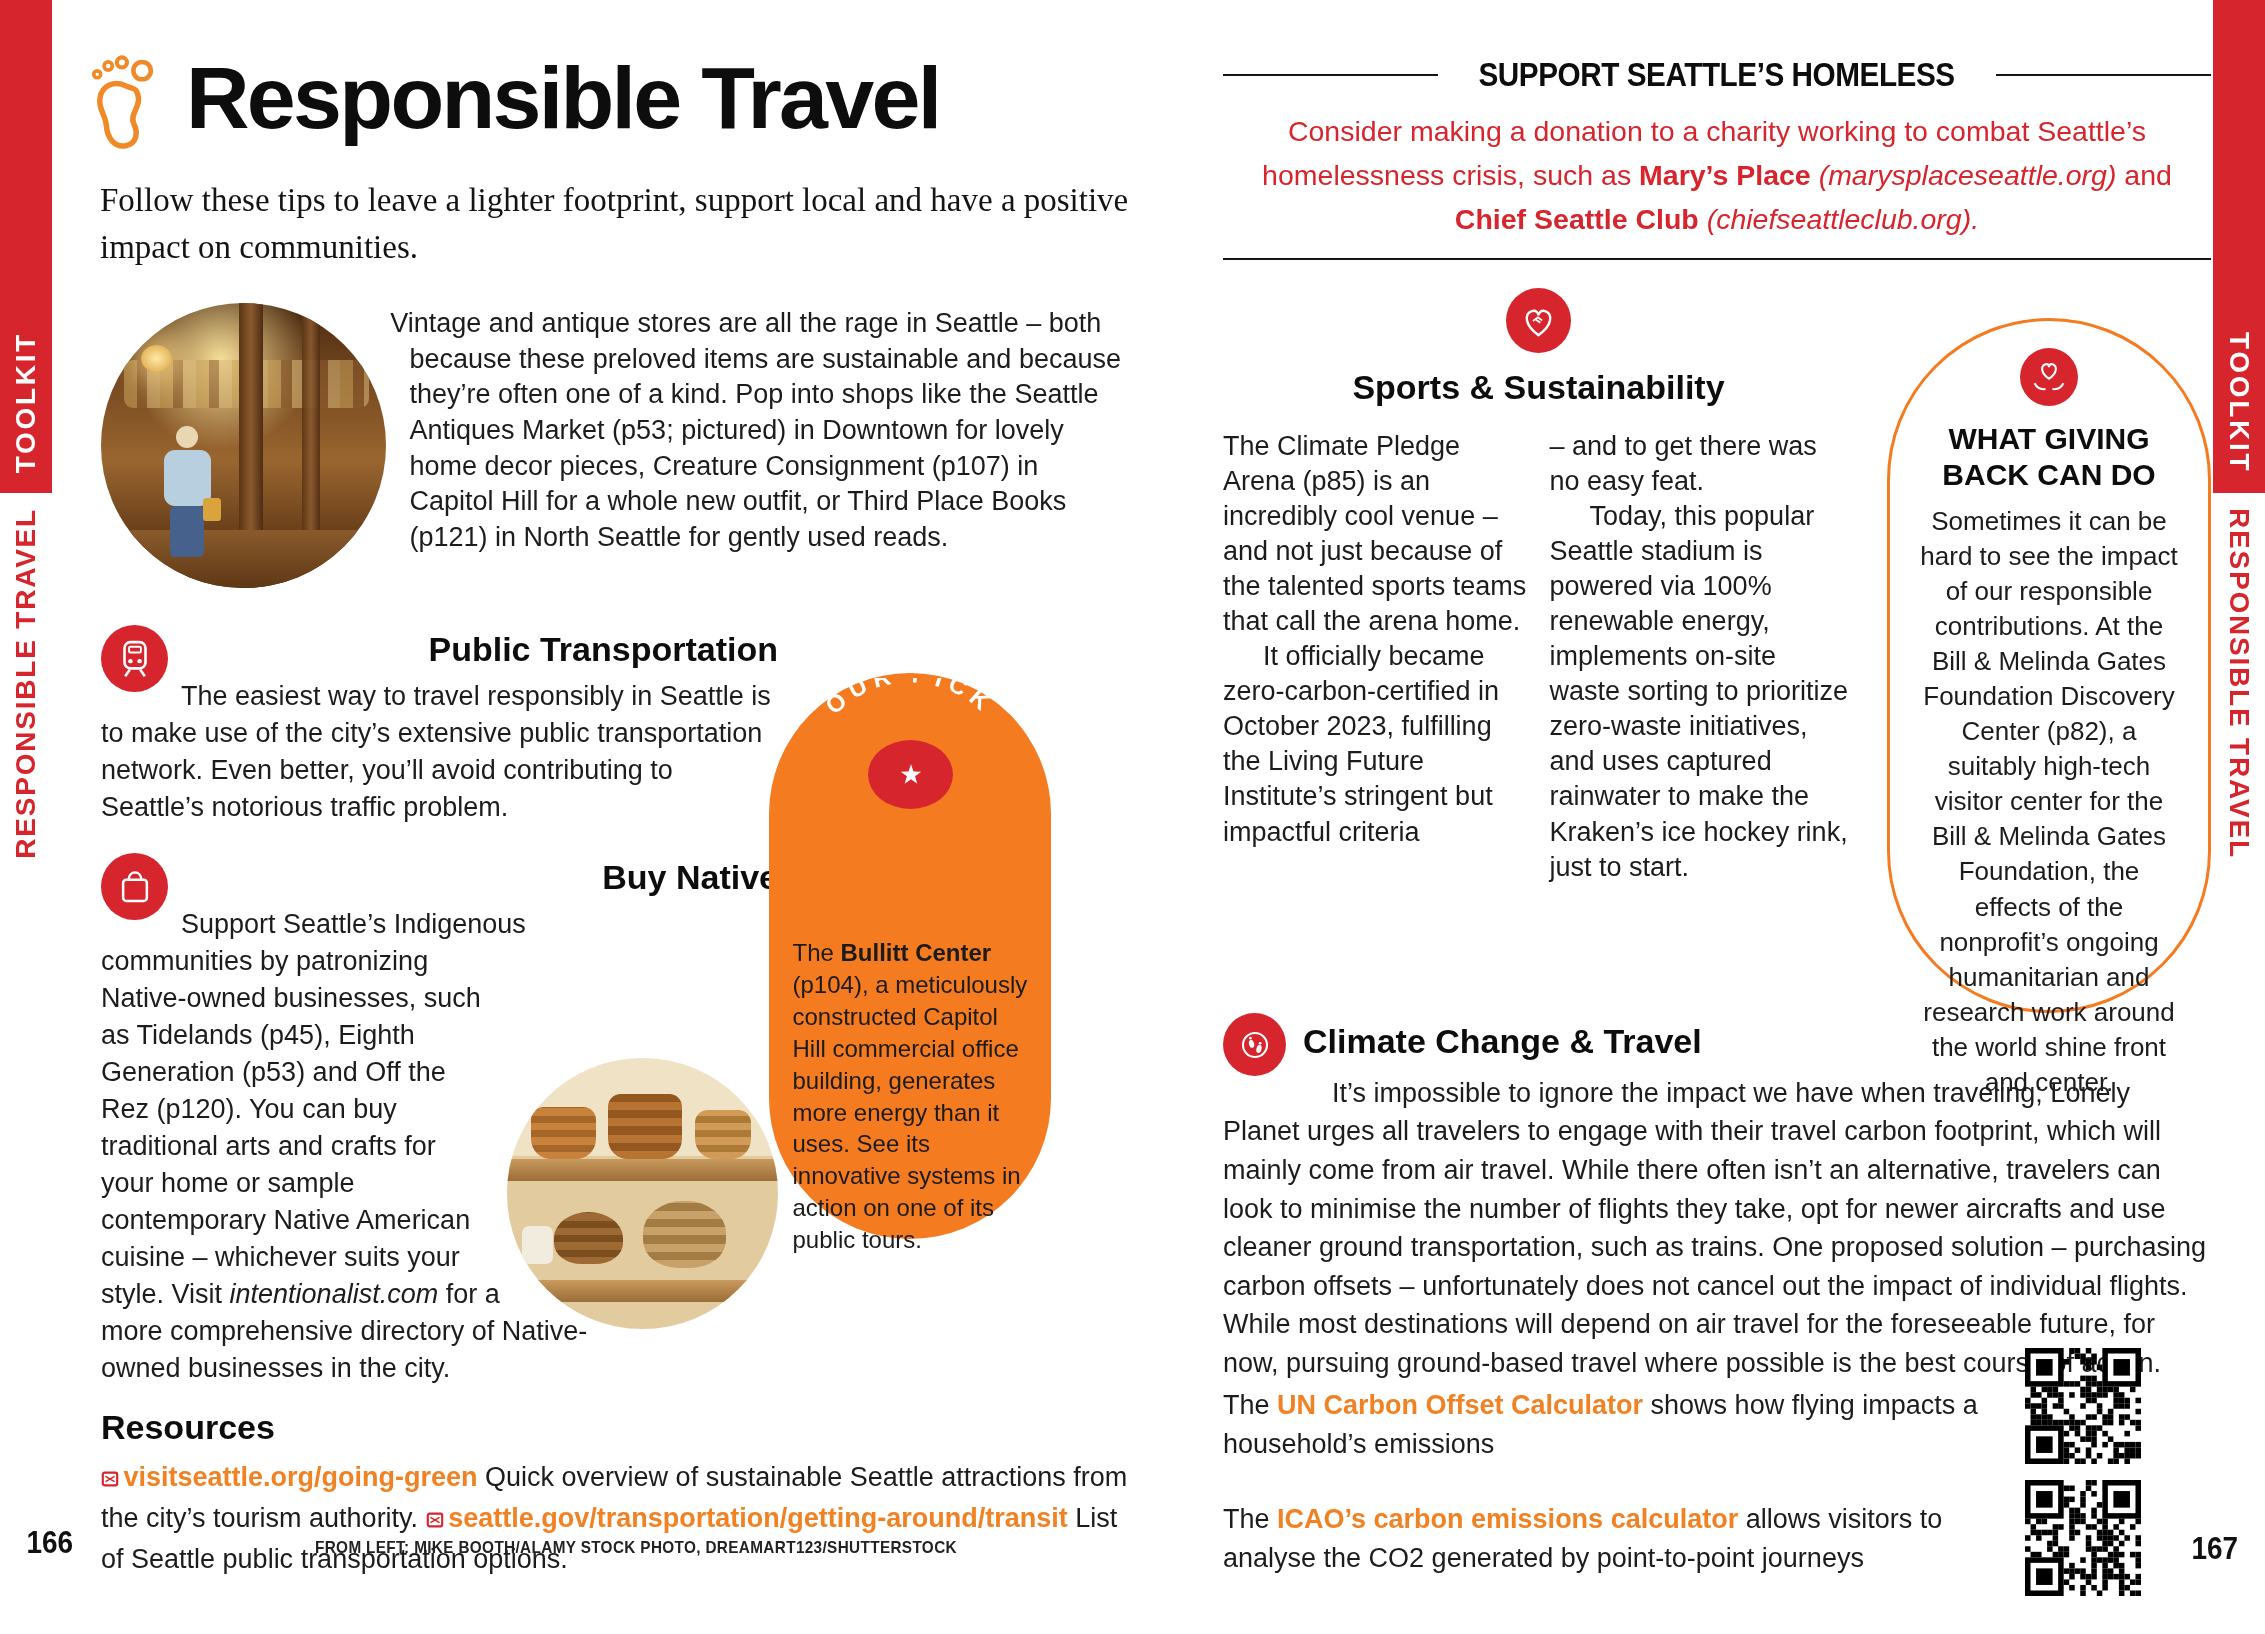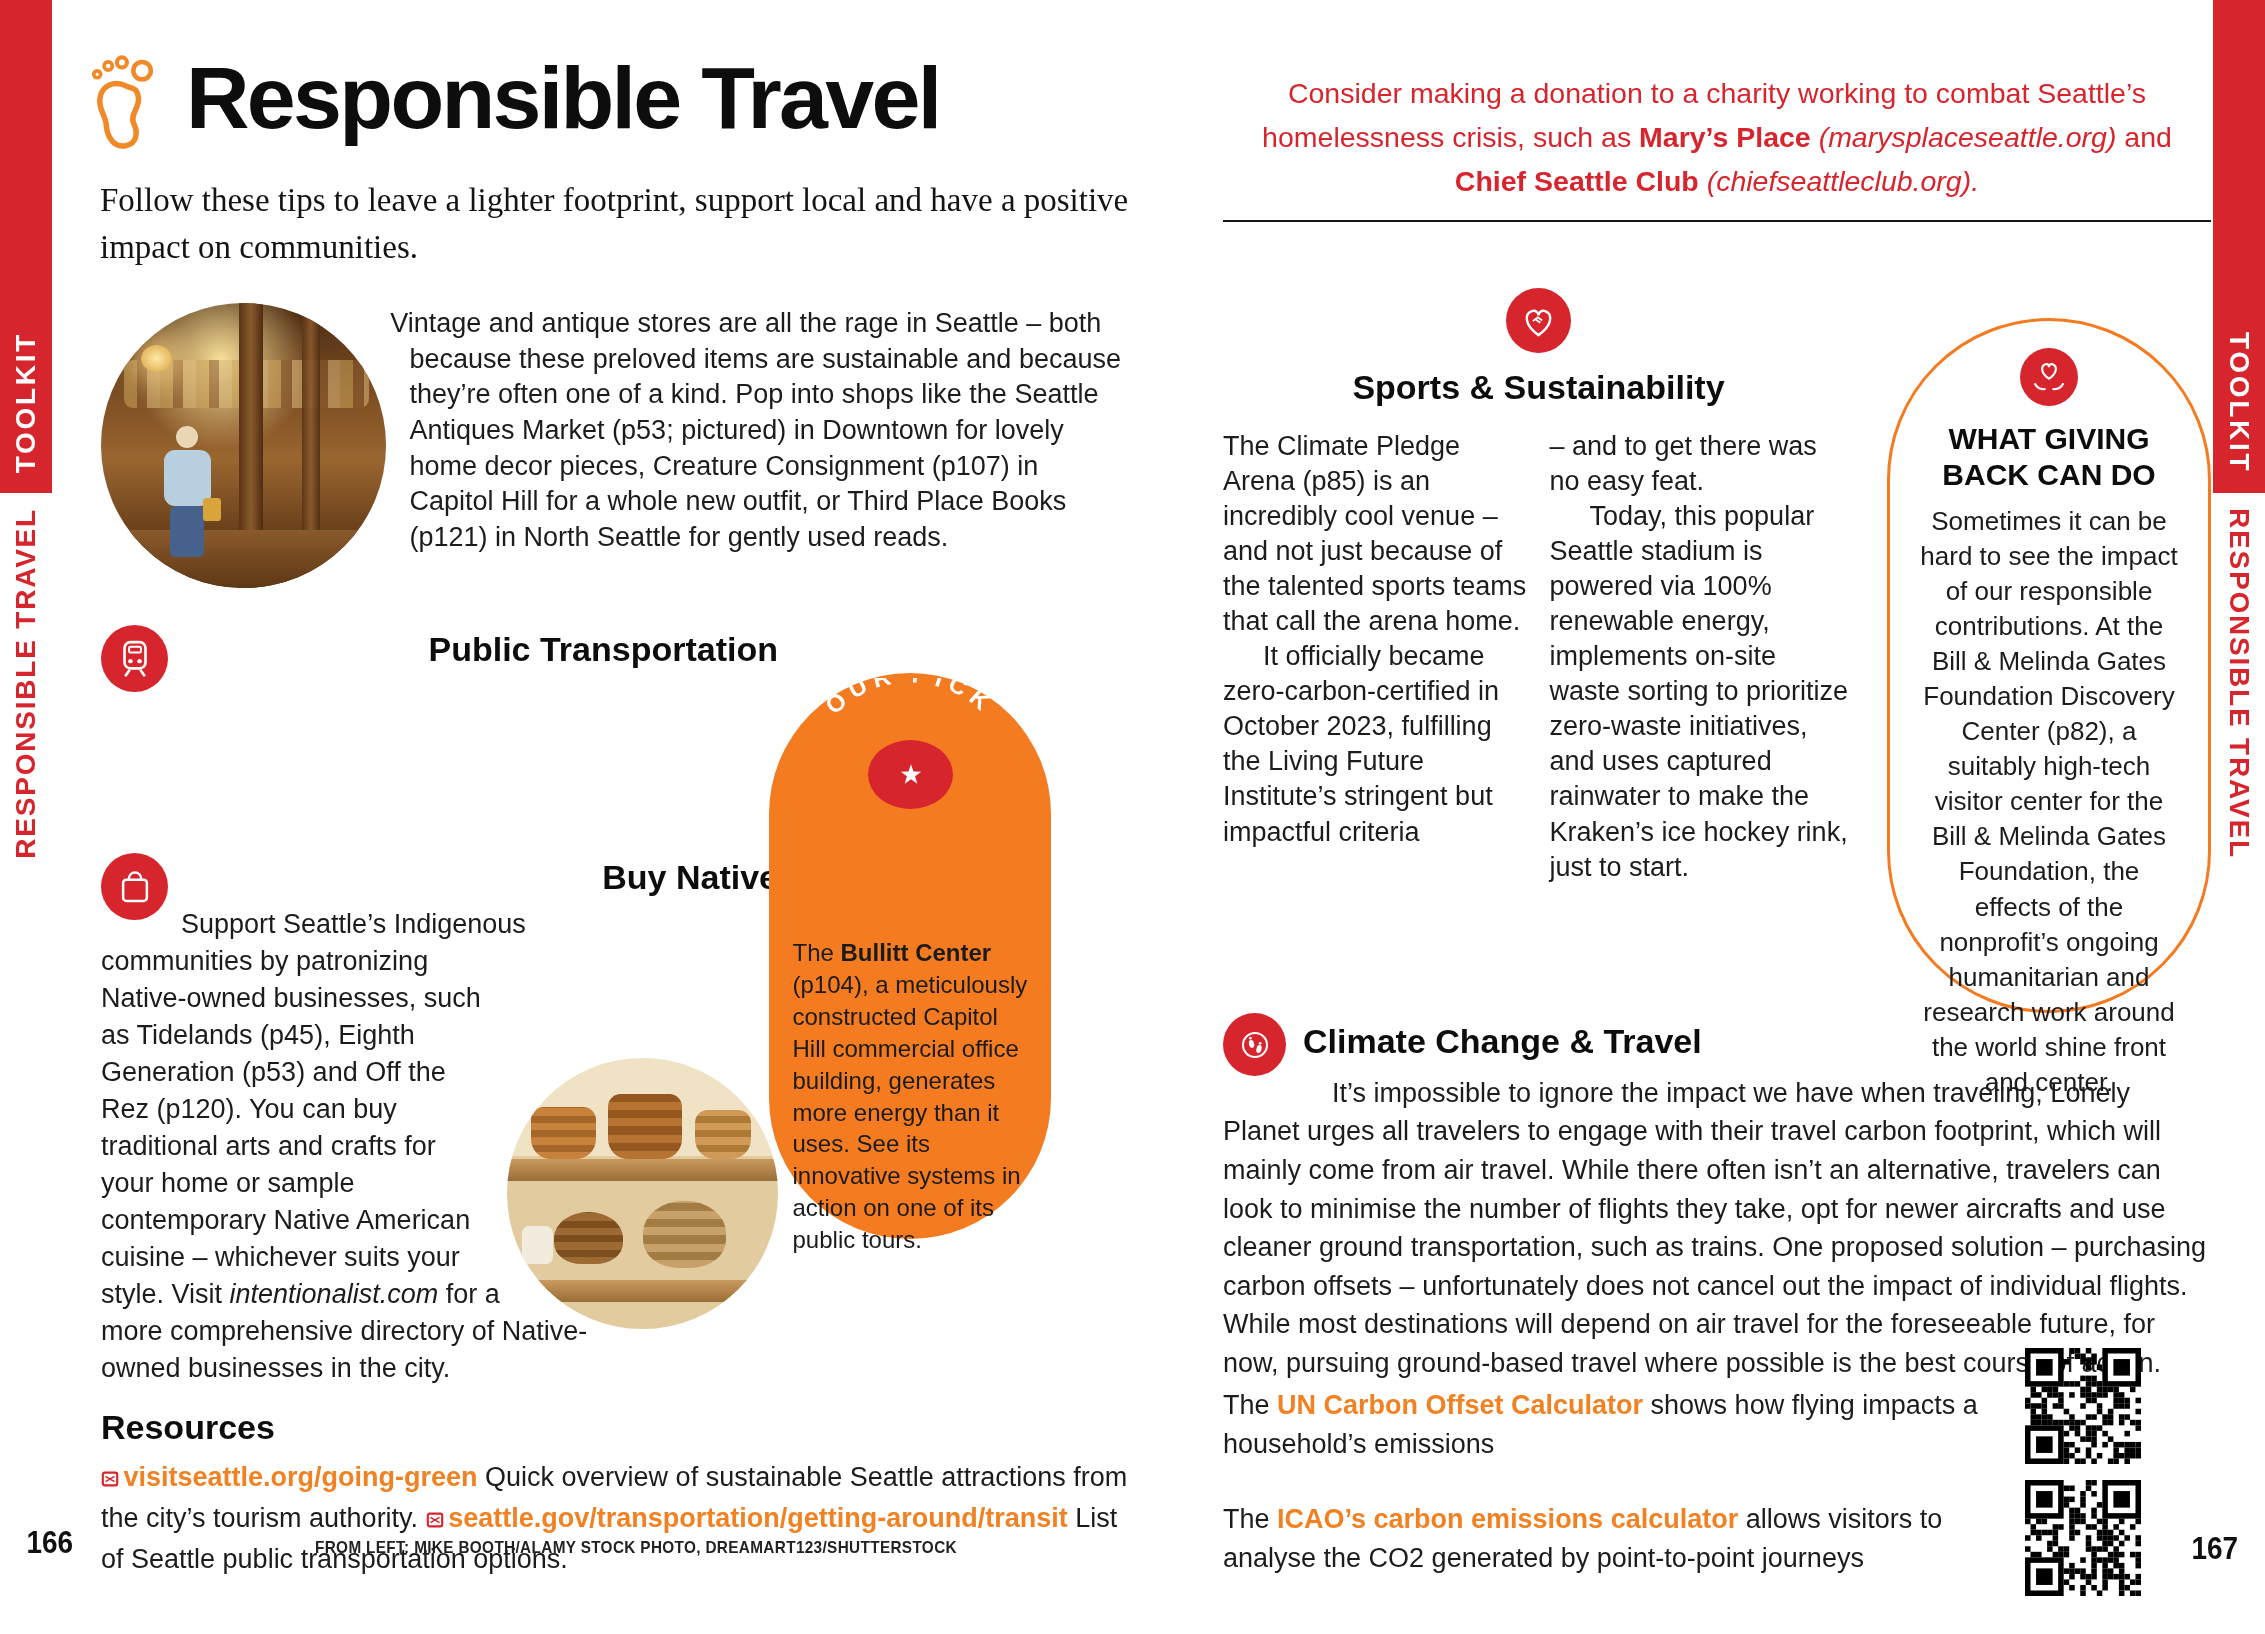--- a/index.html
+++ b/index.html
@@ -158,20 +158,21 @@
   <span class="sec-icon">
     <svg width="42" height="45" viewBox="0 0 64 66" fill="none" stroke="#ffffff">
       <rect x="16" y="8" width="32" height="40" rx="9" stroke-width="4"></rect>
       <rect x="23" y="15" width="18" height="9" rx="2" stroke-width="3"></rect>
       <circle cx="25" cy="37" r="3.4" fill="#ffffff" stroke="none"></circle>
       <circle cx="39" cy="37" r="3.4" fill="#ffffff" stroke="none"></circle>
       <path d="M24 50 L17 60 M40 50 L47 60" stroke-width="4"></path>
     </svg>
   </span>
   <h2>Public Transportation</h2>
+  <p class="bodytxt indent1">The easiest way to travel responsibly in Seattle is to make use of the city’s extensive public transportation network. Even better, you’ll avoid contributing to Seattle’s notorious traffic problem.</p>
 </section>
 
 <section class="native sec">
   <span class="sec-icon">
     <svg width="40" height="43" viewBox="0 0 64 66" fill="none" stroke="#ffffff">
       <rect x="13" y="22" width="38" height="34" rx="5" stroke-width="4"></rect>
       <path d="M22 22 C22 7 42 7 42 22" stroke-width="4"></path>
     </svg>
   </span>
   <h2>Buy Native</h2>
@@ -217,20 +218,25 @@
           <rect x="2" y="3" width="16" height="14" rx="2" fill="none" stroke="#d7252d" stroke-width="2.4"></rect>
           <path d="M5 7 L15 13 M15 7 L5 13" stroke="#d7252d" stroke-width="1.7"></path>
         </svg></span><span class="lnk">seattle.gov/transportation/getting-around/transit</span><span> List of Seattle public transportation options.</span>
   </p>
 </section>
 
 <div class="pagenum pagenum-left">166</div>
 <div class="credit">FROM LEFT: MIKE BOOTH/ALAMY STOCK PHOTO, DREAMART123/SHUTTERSTOCK</div>
 
 <section class="homeless">
+  <div class="hb-row">
+    <span class="hb-rule"></span>
+    <span class="hb-title">SUPPORT SEATTLE’S HOMELESS</span>
+    <span class="hb-rule"></span>
+  </div>
   <p class="hb-body"><span>Consider making a donation to a charity working to combat Seattle’s homelessness crisis, such as </span><span class="b">Mary’s Place</span><span class="it"> (marysplaceseattle.org)</span><span> and </span><span class="b">Chief Seattle Club</span><span class="it"> (chiefseattleclub.org).</span></p>
   <div class="hb-bottom"></div>
 </section>
 
 <section class="sports sec">
   <span class="sports-icon">
     <svg width="43" height="42" viewBox="0 0 70 64" fill="none" stroke="#ffffff">
       <path d="M35 55 C13 40 11 21 24 16 C31 13.5 35 19 35 23 C35 19 39 13.5 46 16 C59 21 57 40 35 55 Z" stroke-width="4"></path>
       <path d="M26 32 L34 26 L41 31 M38 35 L31 30" stroke-width="3"></path>
     </svg>

